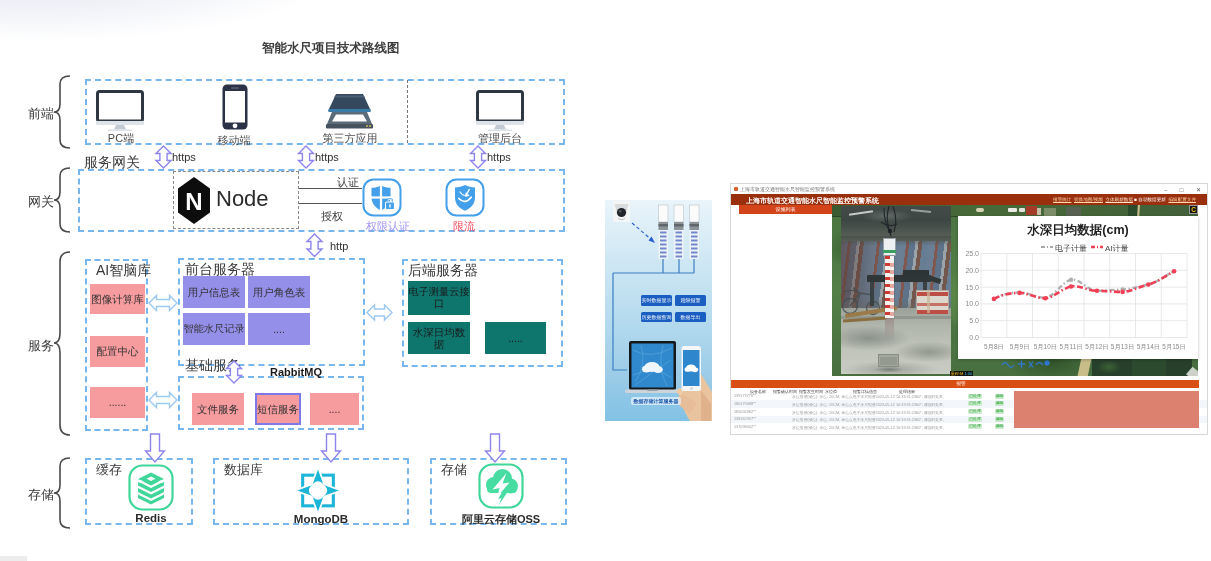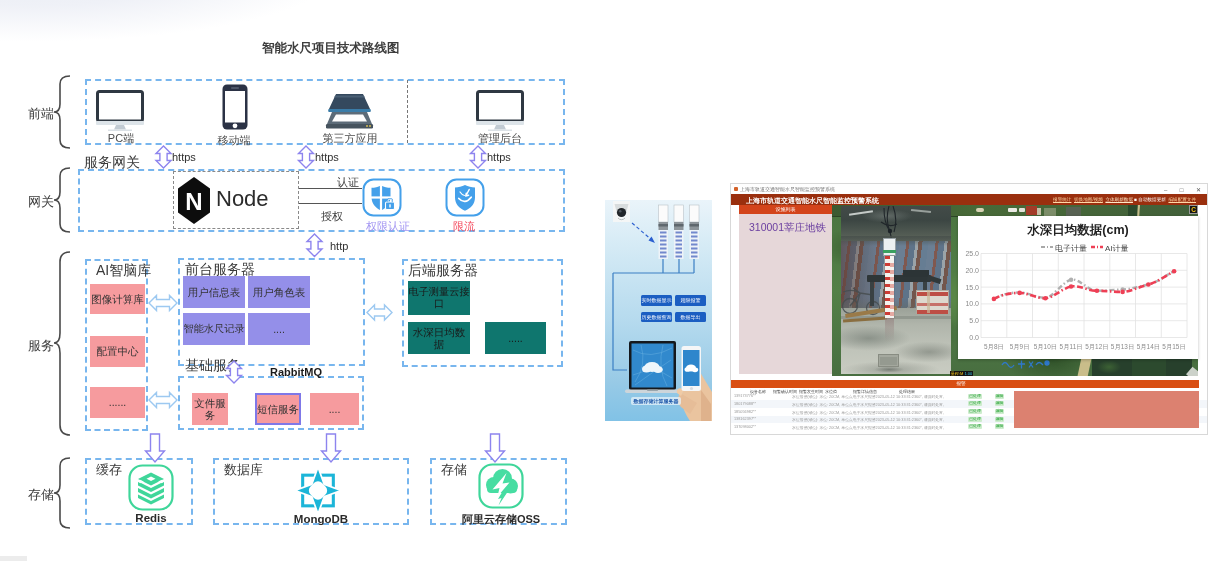--- a/index.html
+++ b/index.html
@@ -88,21 +88,21 @@
 
 <div class="db" style="left:402px;top:259px;width:161px;height:108px;"></div>
 <div class="boxtitle" style="left:408px;top:262px;">后端服务器</div>
 <div class="cell blu" style="left:408px;top:281px;width:62px;height:34px;font-size:10.2px;">电子测量云接<br>口</div>
 <div class="cell blu" style="left:408px;top:322px;width:62px;height:32px;">水深日均数据</div>
 <div class="cell blu" style="left:485px;top:322px;width:61px;height:32px;">.....</div>
 
 <div class="db" style="left:178px;top:376px;width:186px;height:54px;"></div>
 <div class="boxtitle" style="left:185px;top:357px;">基础服务</div>
 <div class="abs" style="left:270px;top:366px;font-size:11px;font-weight:bold;color:#1a1a1a;">RabbitMQ</div>
-<div class="cell pink" style="left:192px;top:393px;width:36px;height:32px;">文件服务</div>
+<div class="cell pink" style="left:192px;top:393px;width:52px;height:32px;">文件服务</div>
 <div class="cell pink" style="left:255px;top:393px;width:46px;height:32px;border:2px solid #7f78e8;box-sizing:border-box;white-space:nowrap;">短信服务</div>
 <div class="cell pink" style="left:310px;top:393px;width:49px;height:32px;">....</div>
 
 <div class="db" style="left:85px;top:458px;width:108px;height:67px;"></div>
 <div class="boxtitle" style="left:96px;top:461px;font-size:13px;">缓存</div>
 <div class="db" style="left:213px;top:458px;width:196px;height:67px;"></div>
 <div class="boxtitle" style="left:224px;top:461px;font-size:13px;">数据库</div>
 <div class="db" style="left:430px;top:458px;width:137px;height:67px;"></div>
 <div class="boxtitle" style="left:441px;top:461px;font-size:13px;">存储</div>
 <div class="blbl" style="left:131px;top:512px;width:40px;">Redis</div>
@@ -314,23 +314,20 @@
     <div class="abs" style="left:9px;top:2px;font-size:5px;color:#777;white-space:nowrap;">上海市轨道交通智能水尺智能监控预警系统</div>
     <div class="abs" style="left:433px;top:1.5px;font-size:6px;color:#555;letter-spacing:12.5px;white-space:nowrap;">–□✕</div>
   </div>
 
   <div class="abs" style="left:0;top:10px;width:476px;height:10.5px;background:#9a2f0e;">
     <div class="abs" style="left:15px;top:1.5px;font-size:7px;font-weight:bold;color:#fff;white-space:nowrap;">上海市轨道交通智能水尺智能监控预警系统</div>
     <div class="abs" style="right:11px;top:3px;font-size:4.6px;color:#ffd9a8;white-space:nowrap;"><u>报警统计</u>&nbsp;&nbsp;<u>切换地图/视频</u>&nbsp;&nbsp;<u style="color:#ffe9c8">立体刷新数据</u> <span style="color:#fff">■ 自动数据更新</span>&nbsp;&nbsp;<u>编辑配置文件</u></div>
   </div>
 
   <div class="abs" style="left:8px;top:20.5px;width:93px;height:9px;background:#d3441b;color:#fff;font-size:5px;text-align:center;line-height:9px;">设施列表</div>
-  <div class="abs" style="left:8px;top:29.5px;width:93px;height:160.5px;background:#e6d7d9;">
-    <div class="abs" style="left:10px;top:7px;font-size:10.5px;color:#6b3fa0;white-space:nowrap;">310001莘庄地铁</div>
-  </div>
 
   <div class="abs" style="left:101px;top:20.5px;width:366px;height:171.5px;background:#4b763d;overflow:hidden;">
     <div class="abs" style="left:0;top:0;width:366px;height:171.5px;background:
       radial-gradient(ellipse 60px 30px at 8% 25%, #3a5e30 0%, rgba(0,0,0,0) 70%),
       radial-gradient(ellipse 80px 40px at 20% 75%, #35582c 0%, rgba(0,0,0,0) 70%),
       radial-gradient(ellipse 70px 35px at 60% 90%, #2f5128 0%, rgba(0,0,0,0) 70%),
       radial-gradient(ellipse 90px 45px at 90% 80%, #3c6132 0%, rgba(0,0,0,0) 70%),
       radial-gradient(ellipse 100px 30px at 75% 40%, #55823f 0%, rgba(0,0,0,0) 70%),
       radial-gradient(ellipse 120px 40px at 40% 55%, #5d8a48 0%, rgba(0,0,0,0) 70%),
       linear-gradient(180deg,#4a7440 0%,#538047 50%,#486e40 100%);"></div>

